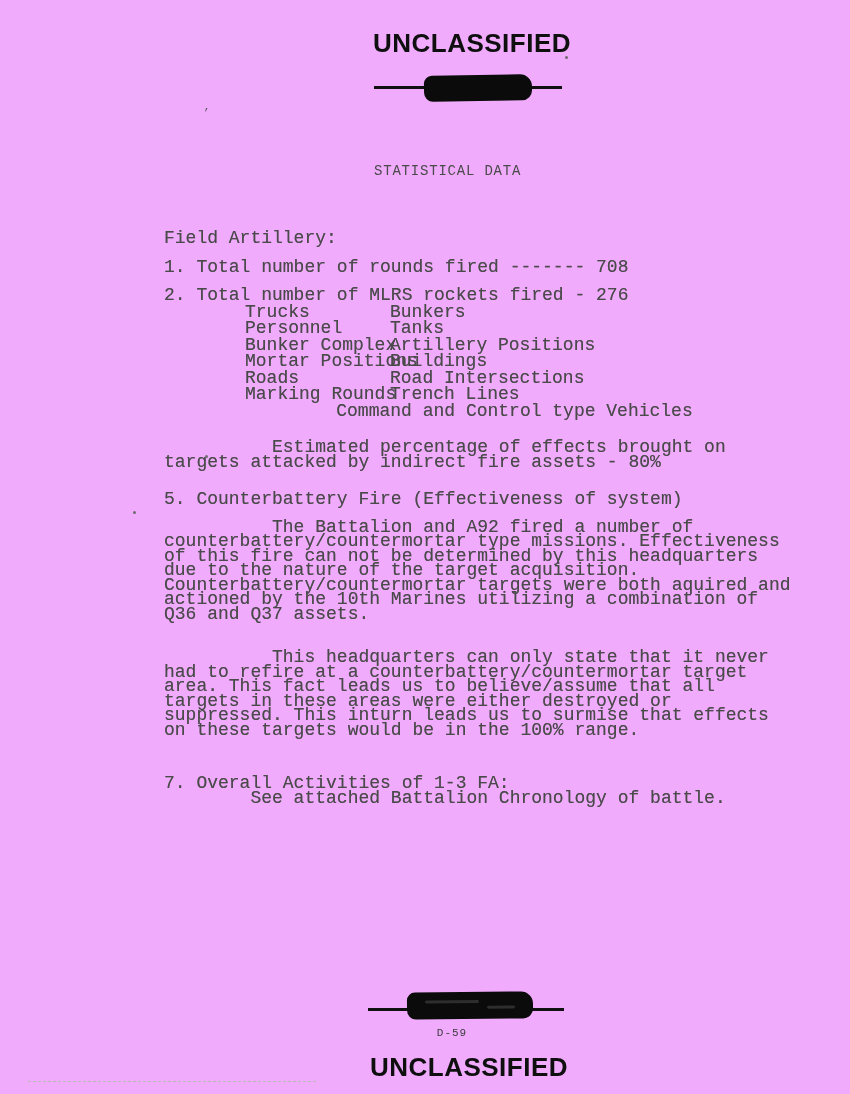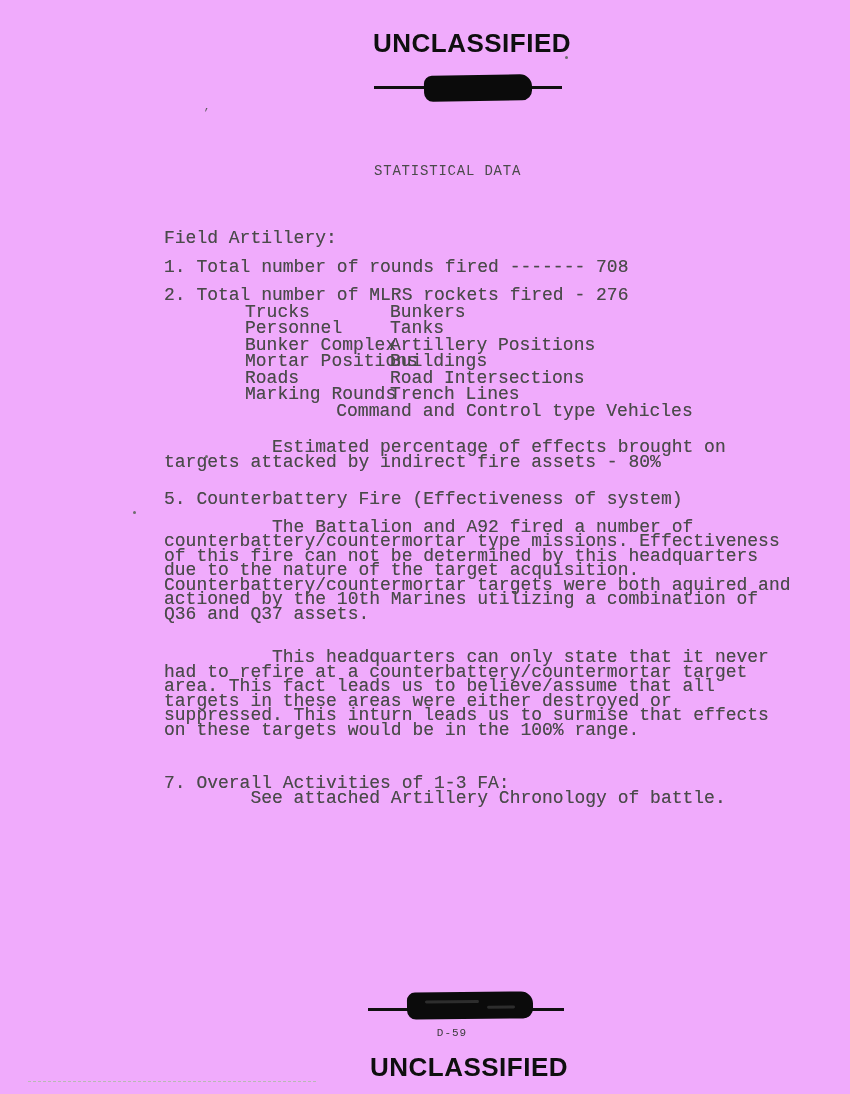--- a/index.html
+++ b/index.html
@@ -167,21 +167,21 @@
 Counterbattery/countermortar targets were both aquired and
 actioned by the 10th Marines utilizing a combination of
 Q36 and Q37 assets.</div>
     <div class="para mt-para5b">          This headquarters can only state that it never
 had to refire at a counterbattery/countermortar target
 area. This fact leads us to believe/assume that all
 targets in these areas were either destroyed or
 suppressed. This inturn leads us to surmise that effects
 on these targets would be in the 100% range.</div>
     <div class="para mt-para7">7. Overall Activities of 1-3 FA:</div>
-    <div class="para">        See attached Artillery Chronology of battle.</div>
+    <div class="para">        See attached Battalion Chronology of battle.</div>
 
   </div>
 
   <div class="redaction-line line-bot"></div>
   <div class="redaction-blob blob-bot">
     <span class="streak" style="left:18px; top:8px; width:54px;"></span>
     <span class="streak" style="left:80px; top:14px; width:28px;"></span>
   </div>
 
   <div class="page-number">D-59</div>

